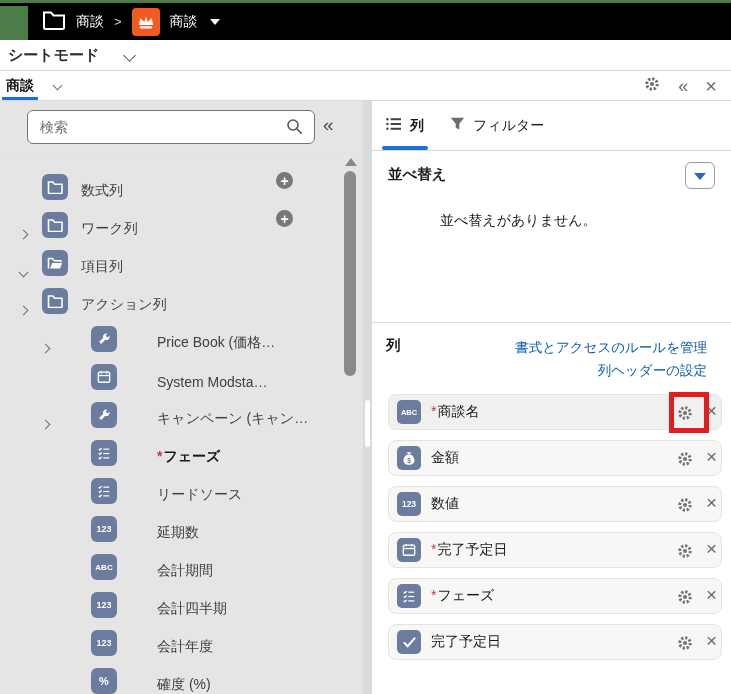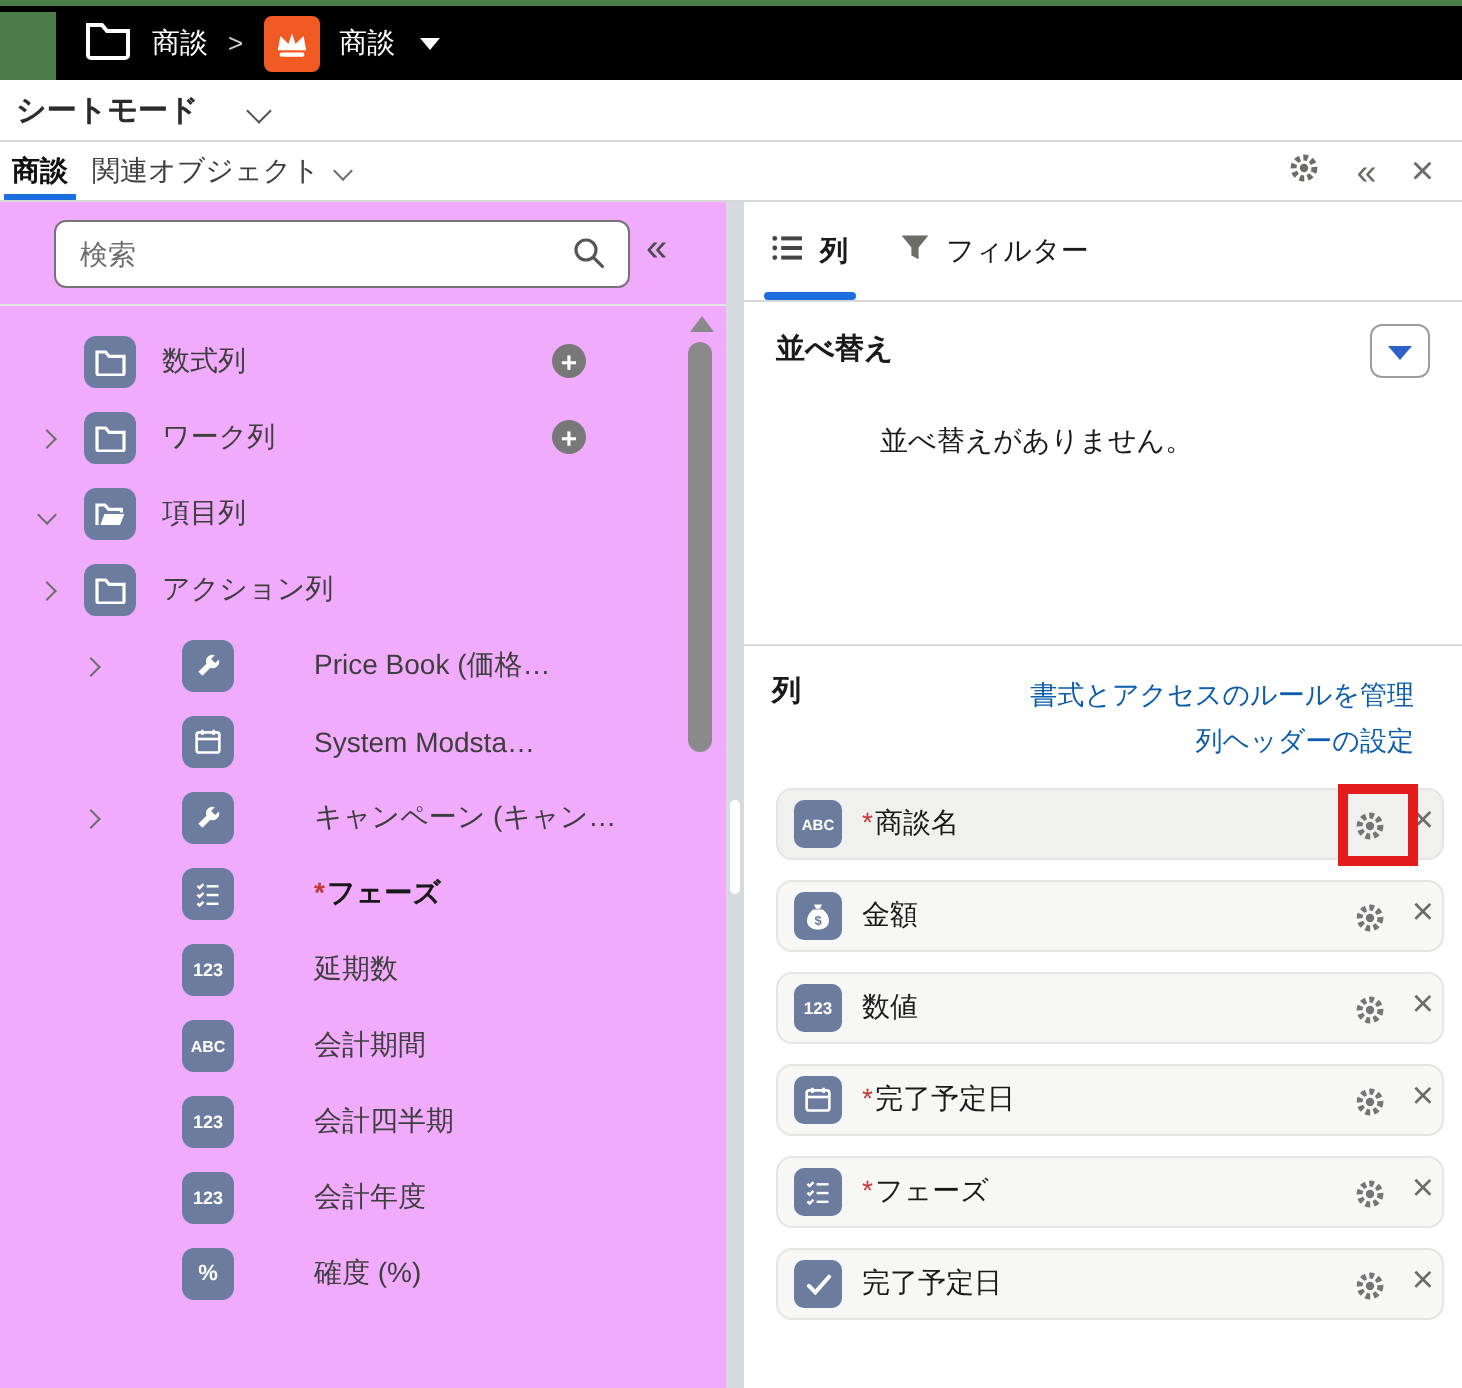--- a/index.html
+++ b/index.html
@@ -28,29 +28,29 @@
 
   
   .chev { display:inline-block; width:7px; height:7px; border:solid #706e6b; border-width:0 1.7px 1.7px 0; }
   .chev.right { transform:rotate(-45deg); }
   .chev.down  { transform:rotate(45deg); }
 
   
   .main { position:absolute; left:0; top:101px; width:731px; height:593px; display:flex; }
 
   
-  .lpanel { position:relative; width:363px; height:100%; background:#f0abfc; }
+  .lpanel { position:relative; width:363px; height:100%; background:#e5e5e5; }
   .search-area { position:relative; height:52px; border-bottom:1px solid #e3e3e1; }
   .search-box { position:absolute; left:27px; top:9px; width:288px; height:34px; border:1px solid #747474; border-radius:6px; background:#fff; font-size:14px; padding:0 34px 0 12px; color:#333; outline:none; font-family:inherit; }
   .search-box::placeholder { color:#6e6e6e; }
   .search-mag { position:absolute; left:286px; top:17px; }
   .lp-collapse { position:absolute; left:323px; top:13px; font-size:19px; color:#4a4a4a; }
 
   .tree { position:absolute; left:0; top:53px; right:0; bottom:0; overflow:hidden; padding-top:8px; }
-  .trow { position:relative; height:38px; display:flex; align-items:center; font-size:14px; color:#3e3e3c; }
+  .trow { position:relative; height:38px; display:flex; align-items:flex-end; font-size:14px; color:#3e3e3c; }
   .trow.lvl1 { padding-left:20px; }
   .trow.lvl2 { padding-left:42px;gap:27px; }
   .chev-slot { width:22px; display:flex; align-items:center; }
   .ticon { width:26px; height:26px; border-radius:6px; background:#6b7c9e; display:flex; align-items:center; justify-content:center; margin-right:13px; flex:none; }
   .ticon .gtxt { color:#fff; font-weight:bold; font-size:9px; letter-spacing:0; }
   .ticon .gtxt.abc { font-size:8px; }
   .ticon .gtxt.pct { font-size:11px; }
   .tlabel { white-space:nowrap; }
   .tlabel.bold { font-weight:bold; color:#181818; }
   .star { color:#c23934; margin-right:1px; }
@@ -121,21 +121,20 @@
   <div class="sheetbar">
     <span>シートモード</span>
     <span class="chev down" style="width:9px;height:9px;border-color:#555;"></span>
   </div>
 
   <div class="objtabs">
     <div class="objtab active">
       <span>商談</span>
     </div>
     <div class="objtab">
-      <span>関連オブジェクト</span>
       <span class="chev down"></span>
     </div>
     <div class="objtab-icons">
       <span>
         <svg width="18" height="18" viewBox="0 0 18 18">
             <circle cx="9" cy="9" r="5.2" fill="none" stroke="#6e6c69" stroke-width="3" stroke-dasharray="2.3 1.7"></circle>
             <circle cx="9" cy="9" r="2.1" fill="#6e6c69"></circle>
           </svg>
       </span>
       <span class="glyph-btn">«</span>
@@ -253,20 +252,34 @@
                 <line x1="7.2" y1="3.6" x2="14" y2="3.6" stroke="#fff" stroke-width="1.4"></line>
                 <path d="M2 8.4l1.2 1.2 2.2-2.2" fill="none" stroke="#fff" stroke-width="1.4"></path>
                 <line x1="7.2" y1="8.6" x2="14" y2="8.6" stroke="#fff" stroke-width="1.4"></line>
                 <path d="M2 13.4l1.2 1.2 2.2-2.2" fill="none" stroke="#fff" stroke-width="1.4"></path>
                 <line x1="7.2" y1="13.6" x2="14" y2="13.6" stroke="#fff" stroke-width="1.4"></line>
               </svg>
           </span>
           <span class="tlabel bold"><span class="star">*</span><span>フェーズ</span></span>
         </div>
 
+        <div class="trow lvl2">
+          <span class="chev-slot"></span>
+          <span class="ticon">
+            <svg width="14" height="14" viewBox="0 0 16 16">
+                <path d="M2 3.4l1.2 1.2 2.2-2.2" fill="none" stroke="#fff" stroke-width="1.4"></path>
+                <line x1="7.2" y1="3.6" x2="14" y2="3.6" stroke="#fff" stroke-width="1.4"></line>
+                <path d="M2 8.4l1.2 1.2 2.2-2.2" fill="none" stroke="#fff" stroke-width="1.4"></path>
+                <line x1="7.2" y1="8.6" x2="14" y2="8.6" stroke="#fff" stroke-width="1.4"></line>
+                <path d="M2 13.4l1.2 1.2 2.2-2.2" fill="none" stroke="#fff" stroke-width="1.4"></path>
+                <line x1="7.2" y1="13.6" x2="14" y2="13.6" stroke="#fff" stroke-width="1.4"></line>
+              </svg>
+          </span>
+          <span class="tlabel">リードソース</span>
+        </div>
 
         <div class="trow lvl2">
           <span class="chev-slot"></span>
           <span class="ticon">
               <span class="gtxt">123</span>
             </span>
           <span class="tlabel">延期数</span>
         </div>
 
         <div class="trow lvl2">

